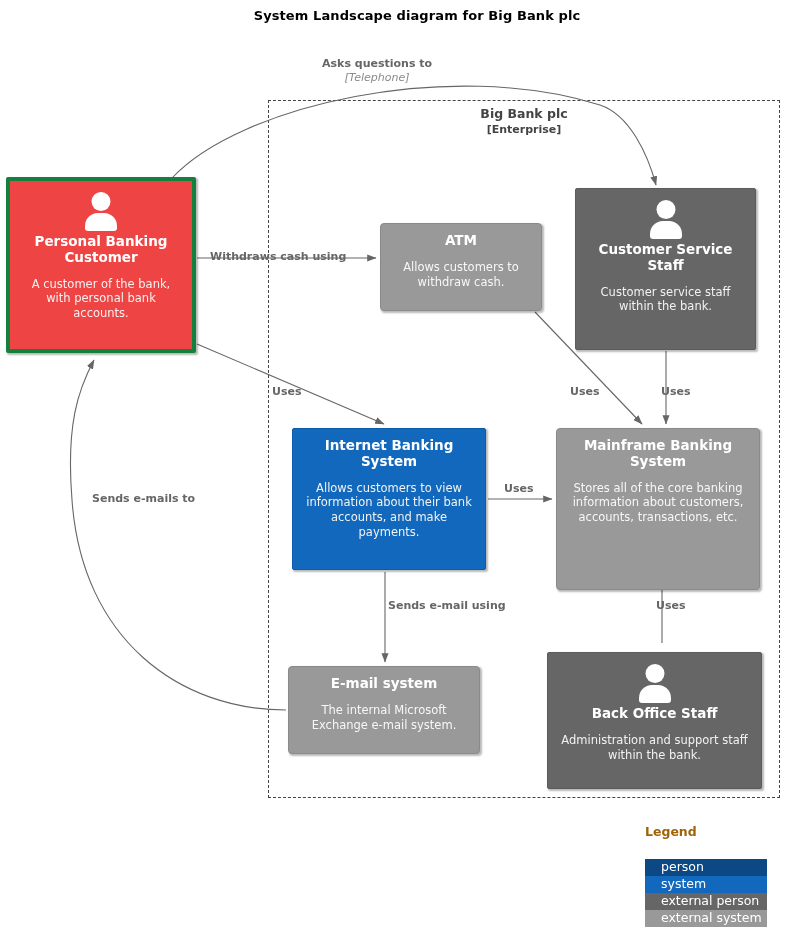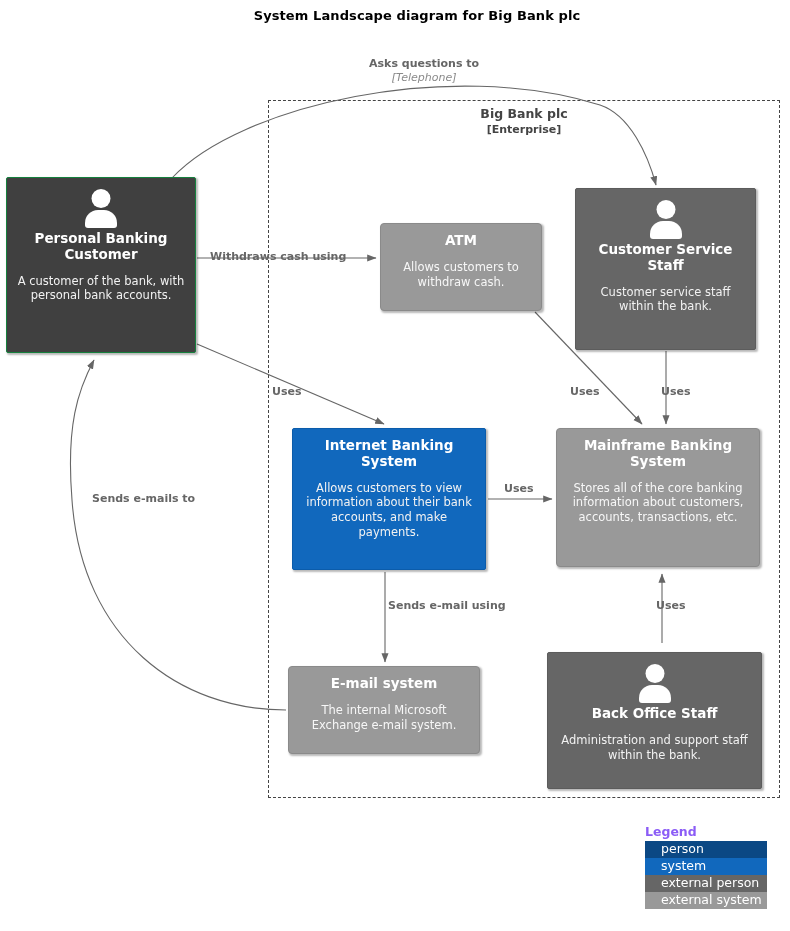--- a/index.html
+++ b/index.html
@@ -74,21 +74,21 @@
     box-sizing: border-box;
     color: #ffffff;
     text-align: center;
     padding: 7px 9px 8px 9px;
     border-radius: 3px;
     box-shadow: 1.5px 1.5px 2px rgba(0,0,0,0.28);
     display: flex;
     flex-direction: column;
     align-items: center;
   }
-  .node.person { background: #404040; border: 1px solid #15803d; border-radius: 2px; }
+  .node.person { background: #ef4444; border: 4px solid #15803d; border-radius: 2px; }
   .node.system { background: #1168bd; border: 1px solid #0b5cab; border-radius: 2px; }
   .node.external-person { background: #666666; border: 1px solid #5c5c5c; border-radius: 2px; }
   .node.external-system { background: #999999; border: 1px solid #8a8a8a; border-radius: 4px; }
 
   .node .person-icon {
     width: 44px;
     height: 38px;
     position: relative;
     margin-top: 4px;
     margin-bottom: 2px;
@@ -127,21 +127,21 @@
     margin-top: 11px;
     color: #f2f2f2;
   }
   .node.external-system .desc { color: #f7f7f7; }
 
   
   #node-personal-banking-customer { left: 6px;   top: 177px; width: 190px; height: 176px; justify-content: flex-start; }
   #node-atm                        { left: 380px; top: 223px; width: 162px; height: 88px;  justify-content: flex-start; }
   #node-customer-service-staff     { left: 575px; top: 188px; width: 181px; height: 162px; justify-content: flex-start; }
   #node-internet-banking-system    { left: 292px; top: 428px; width: 194px; height: 142px; justify-content: flex-start; }
-  #node-mainframe-banking-system   { left: 556px; top: 428px; width: 204px; height: 139px; justify-content: flex-start; align-items: flex-end; }
+  #node-mainframe-banking-system   { left: 556px; top: 428px; width: 204px; height: 162px; justify-content: flex-start; align-items: flex-end; }
   #node-email-system               { left: 288px; top: 666px; width: 192px; height: 88px;  justify-content: flex-start; }
   #node-back-office-staff          { left: 547px; top: 645px; width: 215px; height: 137px; justify-content: flex-start; margin-top: 7px; }
 
   
   .edge-label {
     position: absolute;
     font-size: 11px;
     font-weight: bold;
     color: #666666;
     white-space: nowrap;
@@ -158,22 +158,22 @@
 
   
   .legend {
     position: absolute;
     left: 645px;
     top: 824px;
   }
   .legend-title {
     font-size: 12.5px;
     font-weight: bold;
-    color: #8b5cf6;
-    margin-bottom: 2px;
+    color: #a16207;
+    margin-bottom: 20px;
   }
   .legend-row {
     display: block;
     width: 122px;
     padding: 1px 3px 2px 16px;
     box-sizing: border-box;
     font-size: 12.5px;
     color: #ffffff;
     line-height: 1.12;
     text-align: left;
@@ -258,21 +258,21 @@
 
   <div class="node external-person" id="node-back-office-staff">
     <div class="person-icon">
       <div class="head"></div>
         <div class="body"></div>
     </div>
     <div class="title">Back Office Staff</div>
     <div class="desc">Administration and support staff within the bank.</div>
   </div>
 
-  <div class="edge-label" style="left:322px; top:57px;margin-left:47px;">
+  <div class="edge-label" style="left:322px; top:57px;">
     <span>Asks questions to</span>
     <span class="tech">[Telephone]</span>
   </div>
 
   <div class="edge-label" style="left:210px; top:250px;">Withdraws cash using</div>
 
   <div class="edge-label" style="left:272px; top:385px;">Uses</div>
 
   <div class="edge-label" style="left:570px; top:385px;">Uses</div>
 

